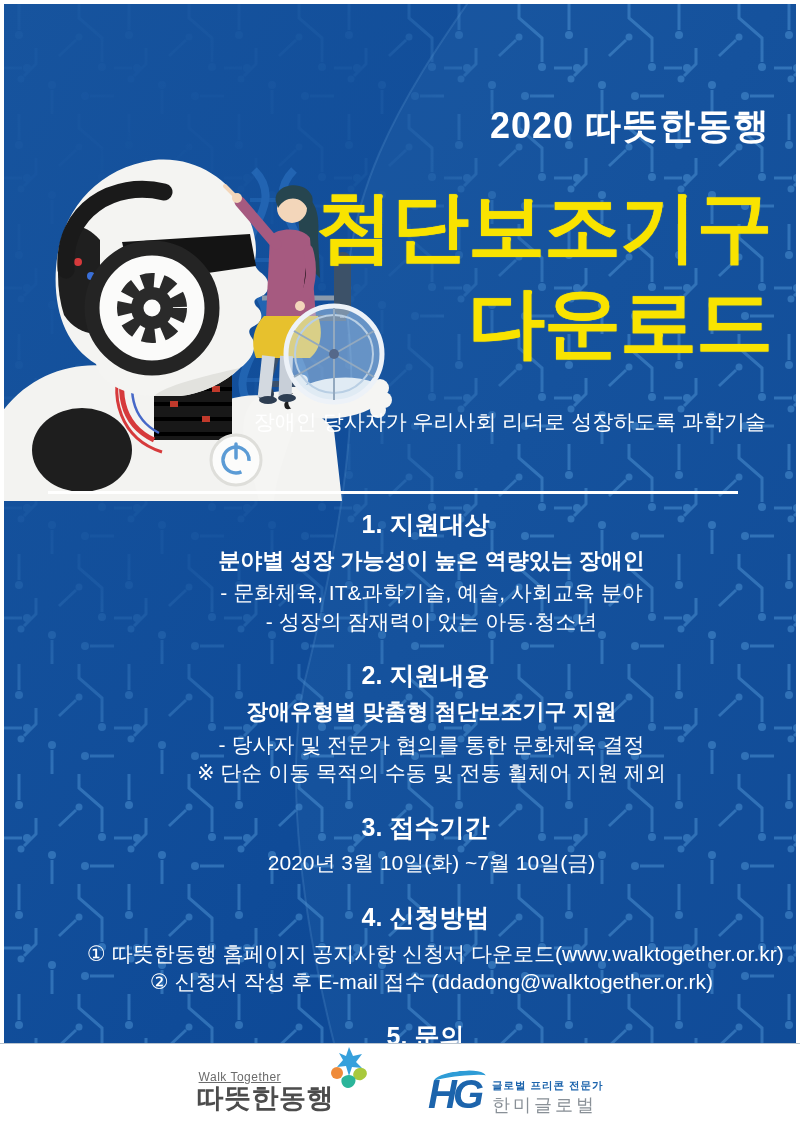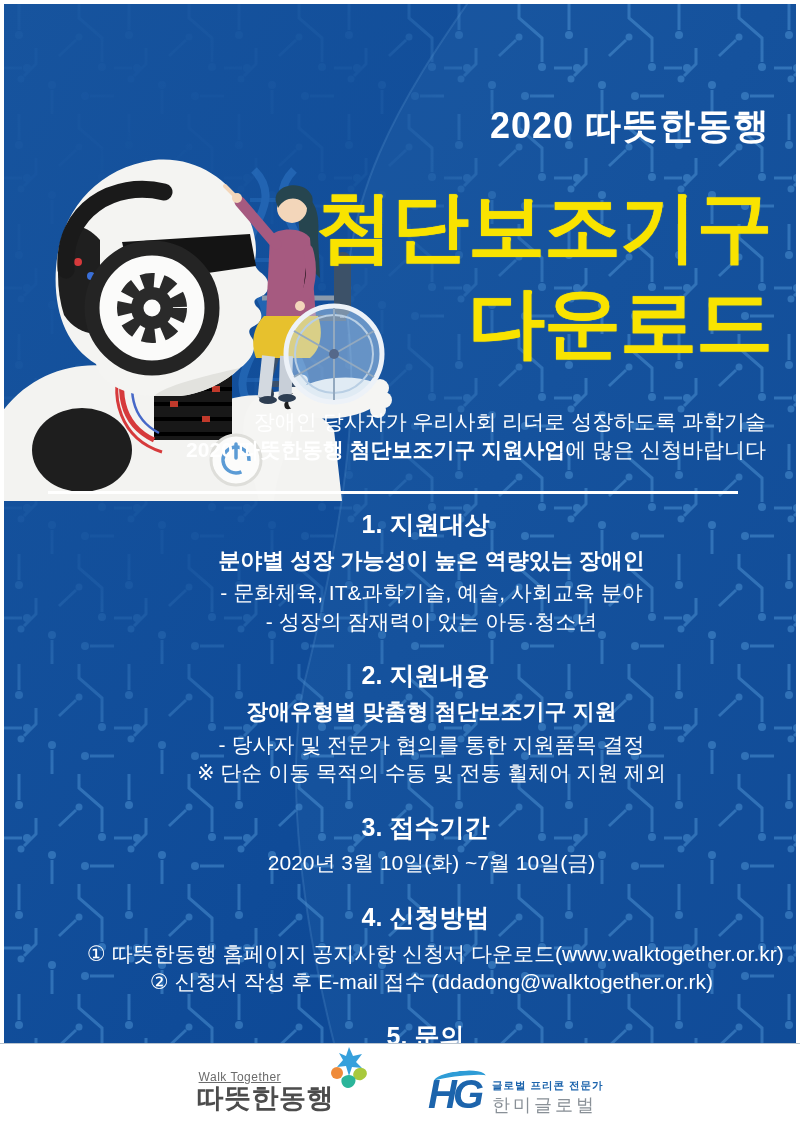--- a/index.html
+++ b/index.html
@@ -202,36 +202,35 @@
         </g>
       </g>
     </svg>
 
     <div class="pretitle">2020 따뜻한동행</div>
     <div class="title1">첨단보조기구</div>
     <div class="title2">다운로드</div>
 
     <div class="intro">
       <div>장애인 당사자가 우리사회 리더로 성장하도록 과학기술</div>
-      <div><b>2020 따뜻한동행 첨단보조기구 지원사업</b><span>에 많은 신청바랍니다</span></div>
     </div>
 
     <div class="divider"></div>
 
     <div class="sections">
       <section>
         <h3 class="sec-head"><span>1.</span> <span>지원대상</span></h3>
         <p class="sec-lead">분야별 성장 가능성이 높은 역량있는 장애인</p>
         <p class="sec-item">- 문화체육, IT&amp;과학기술, 예술, 사회교육 분야</p>
         <p class="sec-item">- 성장의 잠재력이 있는 아동·청소년</p>
       </section>
       <section>
         <h3 class="sec-head"><span>2.</span> <span>지원내용</span></h3>
         <p class="sec-lead">장애유형별 맞춤형 첨단보조기구 지원</p>
-        <p class="sec-item">- 당사자 및 전문가 협의를 통한 지원품목 결정</p>
+        <p class="sec-item">- 당사자 및 전문가 협의를 통한 문화체육 결정</p>
         <p class="sec-item">※ 단순 이동 목적의 수동 및 전동 휠체어 지원 제외</p>
       </section>
       <section>
         <h3 class="sec-head"><span>3.</span> <span>접수기간</span></h3>
         <p class="sec-item">2020년 3월 10일(화) ~7월 10일(금)</p>
       </section>
       <section>
         <h3 class="sec-head"><span>4.</span> <span>신청방법</span></h3>
         <p class="sec-item">① 따뜻한동행 홈페이지 공지사항 신청서 다운로드(www.walktogether.or.kr)</p>
         <p class="sec-item">② 신청서 작성 후 E-mail 접수 (ddadong@walktogether.or.rk)</p>

